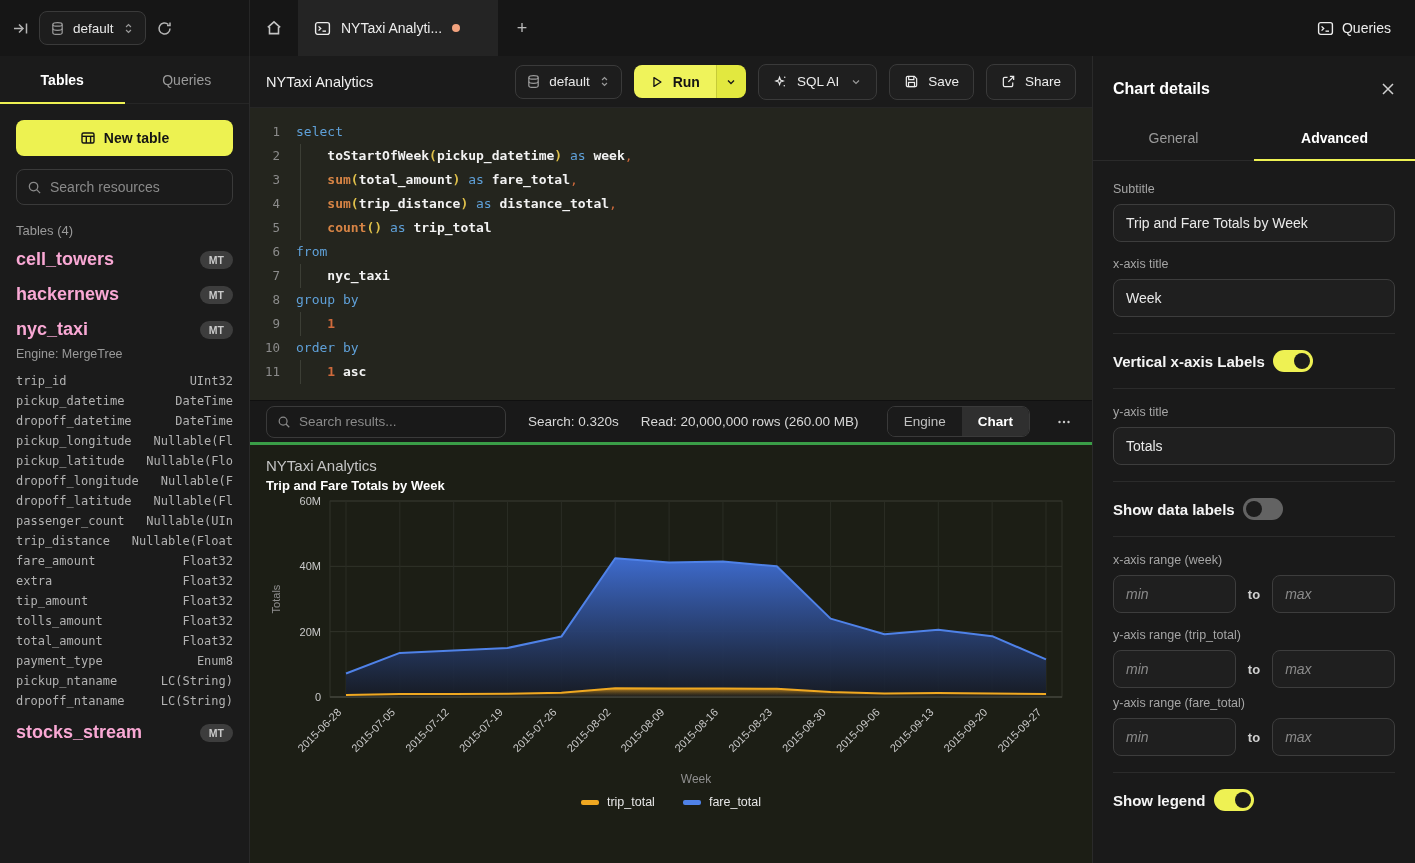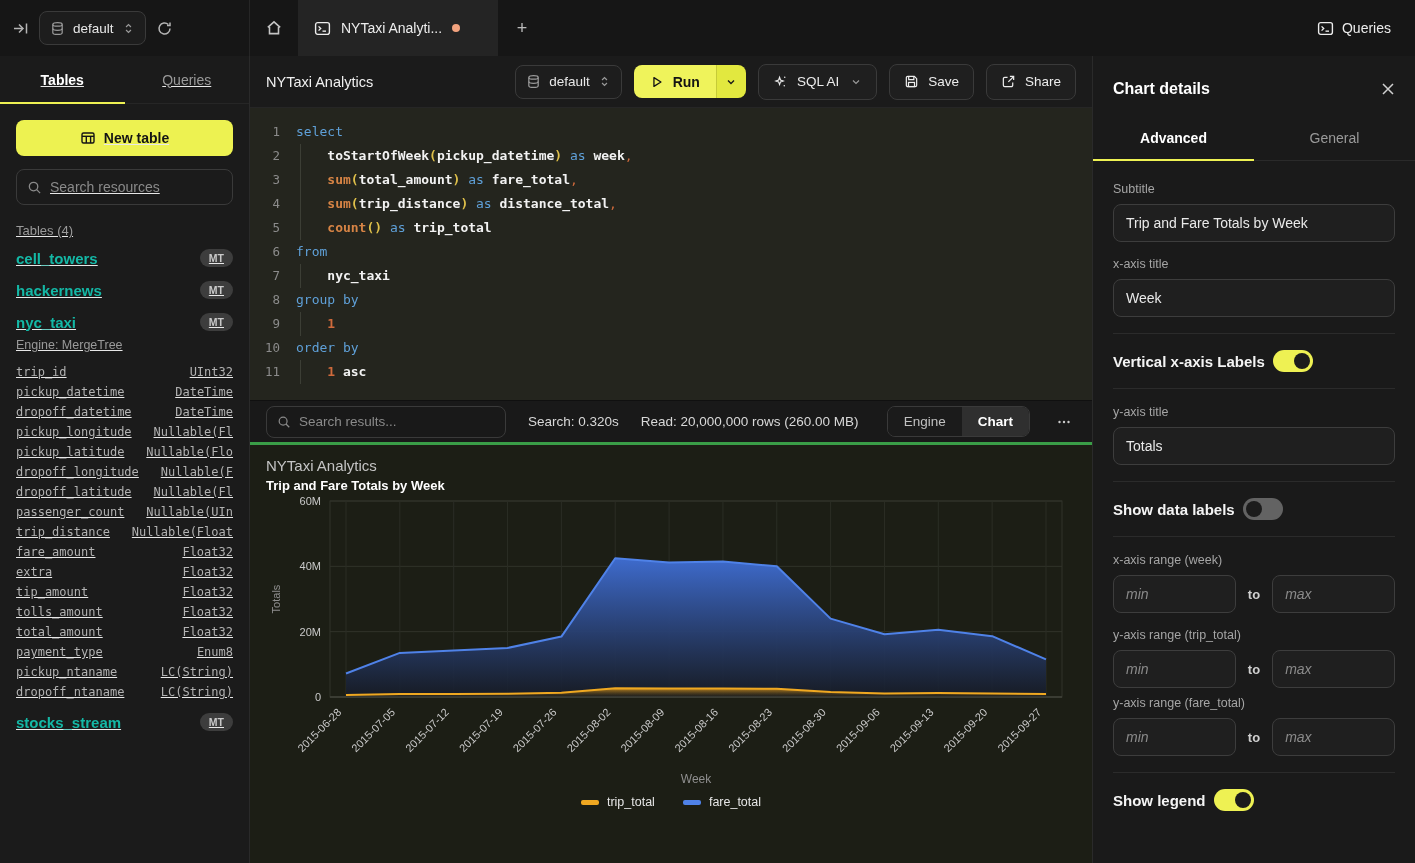--- a/index.html
+++ b/index.html
@@ -19,32 +19,32 @@
   .home-btn { width:48px; display:flex; align-items:center; justify-content:center; color:#c5c5c5; }
   .tab { display:flex; align-items:center; gap:10px; padding:0 16px; background:#242424; min-width:200px; color:#ededed; font-size:14px; }
   .tab .dot { width:8px; height:8px; border-radius:50%; background:#f2a27e; }
   .plus-btn { width:48px; display:flex; align-items:center; justify-content:center; color:#bababa; font-size:18px; }
   .topbar-right { display:flex; align-items:center; gap:8px; padding:0 24px; color:#ececec; font-size:14px; cursor:pointer; }
 
   
   .body { flex:1; display:flex; min-height:0; }
 
   
-  .sidebar { width:250px; flex:none; background:#1b1b1b; border-right:1px solid #2a2a2a; display:flex; flex-direction:column; overflow:hidden;text-decoration:underline; }
+  .sidebar { width:250px; flex:none; background:#1b1b1b; border-right:1px solid #2a2a2a; display:flex; flex-direction:column; overflow:hidden; }
   .side-tabs { height:48px; flex:none; display:flex; border-bottom:1px solid #262626; }
   .side-tab { flex:1; display:flex; align-items:center; justify-content:center; font-size:14px; color:#9a9a9a; position:relative; cursor:pointer; }
   .side-tab.active { color:#fff; font-weight:700; }
   .side-tab.active::after { content:""; position:absolute; left:0; right:0; bottom:-1px; height:2px; background:#eef153; }
   .new-table { margin:16px 16px 0; height:36px; flex:none; display:flex; align-items:center; justify-content:center; gap:8px; background:#edf251; border:none; border-radius:8px; color:#141414; font-weight:700; font-size:14px; cursor:pointer; }
   .search-box { margin:13px 16px 0; height:36px; flex:none; display:flex; align-items:center; gap:8px; padding:0 10px; border:1px solid #3a3a3a; border-radius:8px; color:#8a8a8a; }
   .search-box input { flex:1; background:transparent; border:none; outline:none; color:#dedede; font-size:14px; font-family:inherit; }
   .search-box input::placeholder { color:#8a8a8a; }
   .section-label { margin:18px 16px 4px; font-size:13px; color:#9a9a9a; }
   .tbl-row { display:flex; align-items:center; justify-content:space-between; padding:7px 16px; cursor:pointer; }
-  .tbl-name { font-size:15px; font-weight:700; color:#14b8a6; }
+  .tbl-name { font-size:18px; font-weight:700; color:#f9a8d4; }
   .badge { background:#3d3d3d; color:#c9c9c9; font-size:10.5px; font-weight:700; padding:3px 9px; border-radius:10px; }
   .engine-line { padding:0 16px 8px; font-size:12.5px; color:#9a9a9a; }
   .columns { padding:2px 16px 4px; font-family:"DejaVu Sans Mono",monospace; font-size:12px; color:#b2b2b2; }
   .col-row { display:flex; justify-content:space-between; line-height:20px; white-space:nowrap; }
   .tbl-row.gap-top { }
 
   
   .main { flex:1; min-width:0; display:flex; flex-direction:column; border-right:1px solid #2a2a2a; background:#1b1b1b; }
   .main-header { height:52px; flex:none; display:flex; align-items:center; padding:0 16px; gap:12px; border-bottom:1px solid #262626; }
   .main-title { font-size:14.5px; color:#f0f0f0; margin-right:auto; }
@@ -497,22 +497,22 @@
     <div class="details">
       <div class="details-header">
         <span class="details-title">Chart details</span>
         <span class="close-btn">
             <svg width="14" height="14" viewBox="0 0 14 14" fill="none" stroke="currentColor" stroke-width="1.5">
               <path d="M2 2l10 10M12 2L2 12"></path>
             </svg>
           </span>
       </div>
       <div class="details-tabs">
+        <div class="details-tab">General</div>
         <div class="details-tab active">Advanced</div>
-        <div class="details-tab">General</div>
       </div>
       <div class="details-body">
         <div class="fld-label">Subtitle</div>
         <input class="txt-input" value="Trip and Fare Totals by Week" style="">
 
         <div class="fld-label">x-axis title</div>
         <input class="txt-input" value="Week" style="">
 
         <div class="divider"></div>
 

